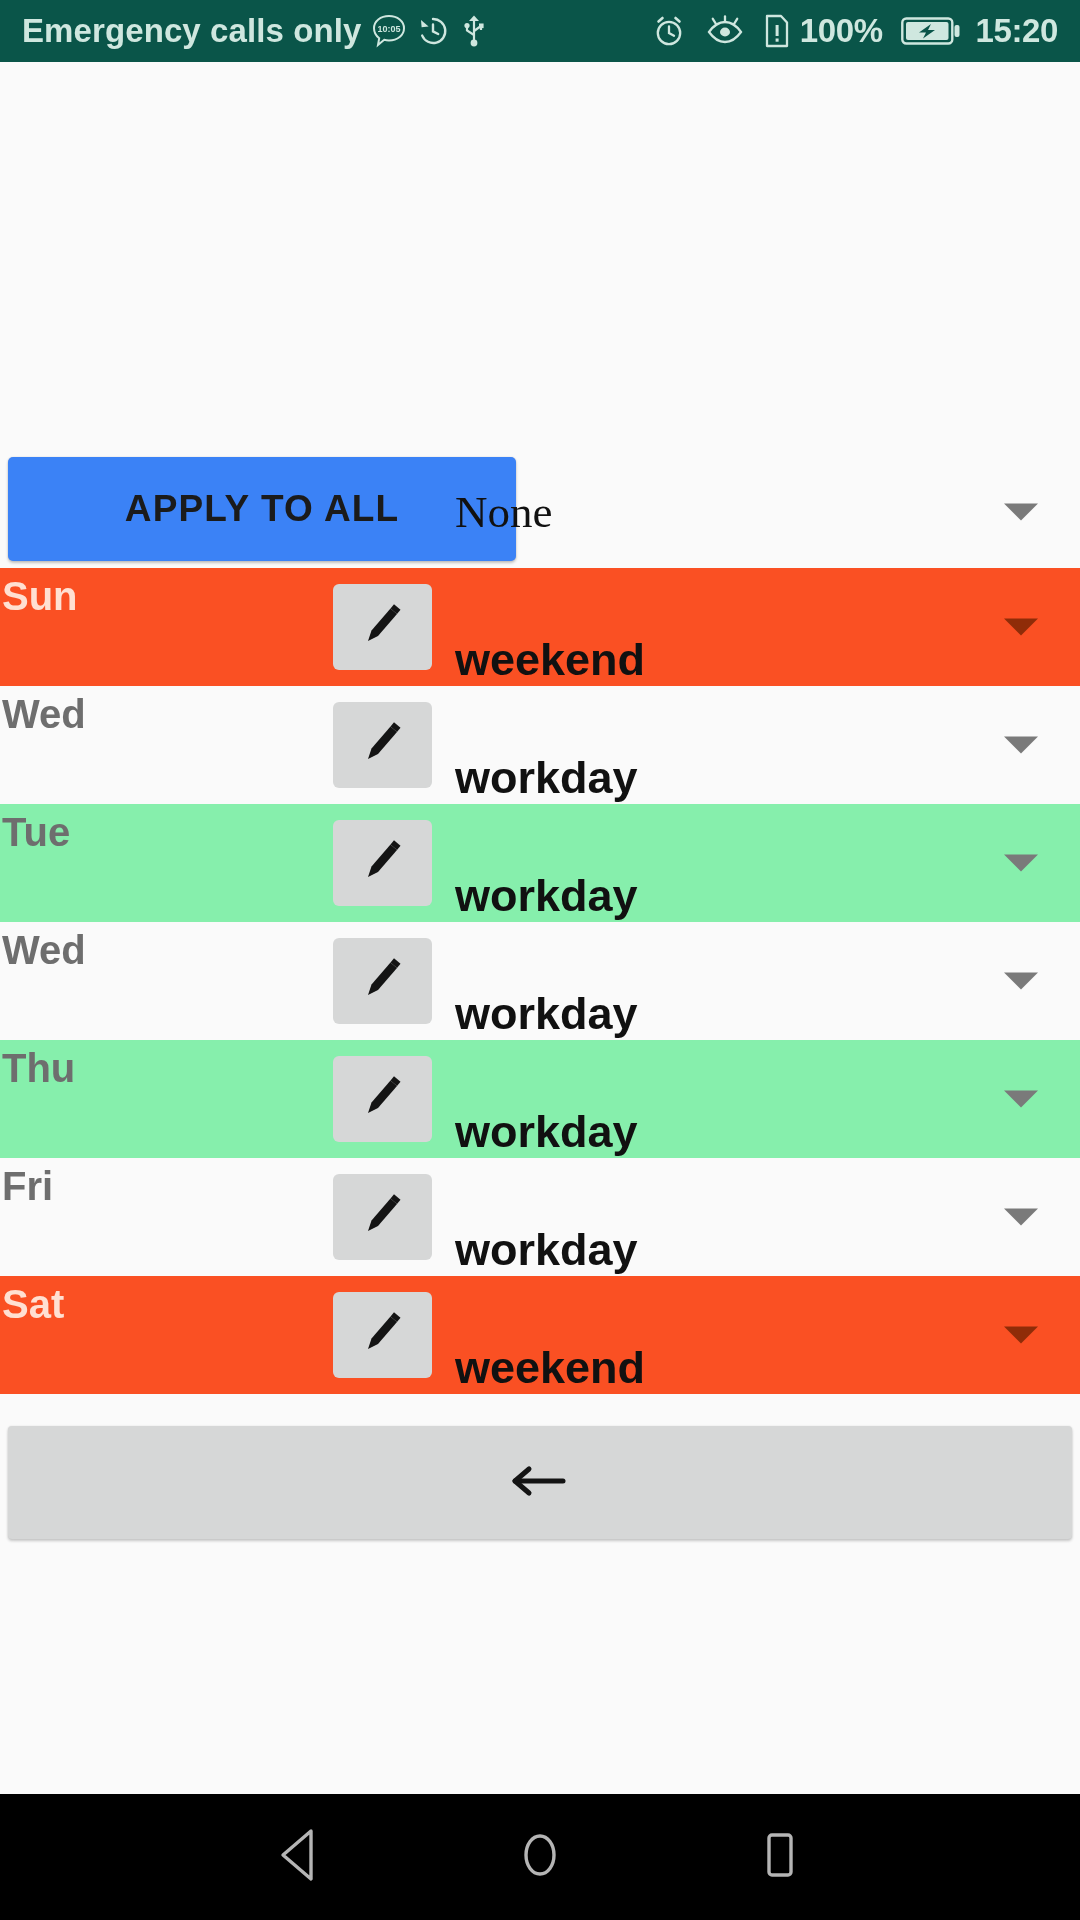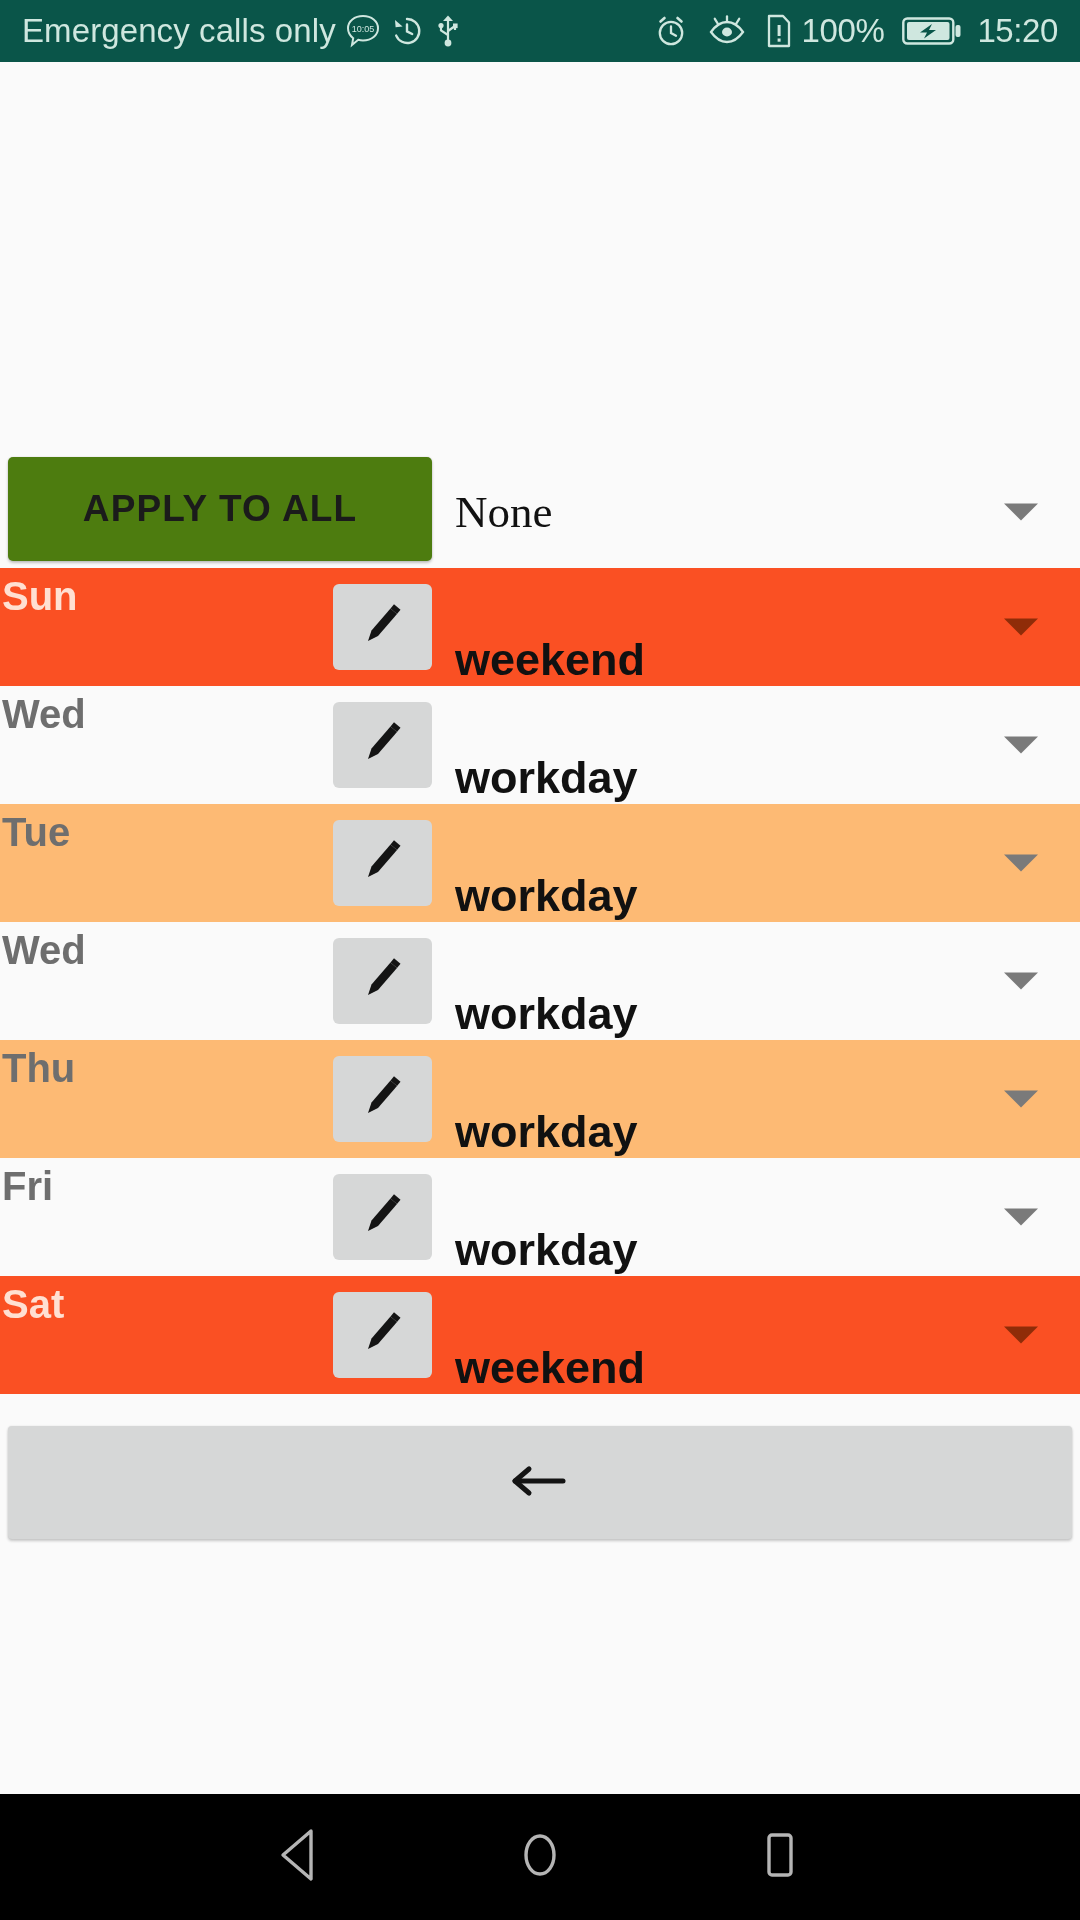--- a/index.html
+++ b/index.html
@@ -18,20 +18,21 @@
 
   
   #status-bar {
     height: 62px;
     width: 1080px;
     background: #0A5549;
     display: flex;
     align-items: center;
     padding: 0 22px;
     color: #CFE7DF;
+    font-weight: bold;
   }
   #status-left {
     display: flex;
     align-items: center;
     flex: 1;
     min-width: 0;
   }
   #carrier-label {
     font-size: 33px;
     color: #CFE7DF;
@@ -82,23 +83,23 @@
     flex: none;
     display: flex;
     align-items: center;
     background: #FAFAFA;
     position: relative;
   }
   #apply-to-all-button {
     position: absolute;
     left: 8px;
     top: 2px;
-    width: 424px;
+    width: 508px;
     height: 104px;
-    background: #4d7c0f;
+    background: #3b82f6;
     border: none;
     border-radius: 5px;
     box-shadow: 0 2px 3px rgba(0,0,0,0.22), 0 0 2px rgba(0,0,0,0.12);
     font-family: "Liberation Sans", sans-serif;
     font-size: 37px;
     font-weight: bold;
     color: #1B1B1B;
     letter-spacing: 1.1px;
     cursor: pointer;
   }
@@ -131,21 +132,21 @@
   
   #day-list { flex: none; }
 
   .day-row {
     height: 118px;
     position: relative;
     display: flex;
     align-items: center;
     font-weight: bold;
   }
-  .day-row.alt        { background: #fdba74; }
+  .day-row.alt        { background: #86efac; }
   .day-row.plain      { background: #FAFAFA; }
   .day-row.highlight  { background: #FA5023; }
 
   .day-label {
     position: absolute;
     left: 2px;
     top: 8px;
     font-size: 40px;
     color: #6E6E6E;
     line-height: 1;

